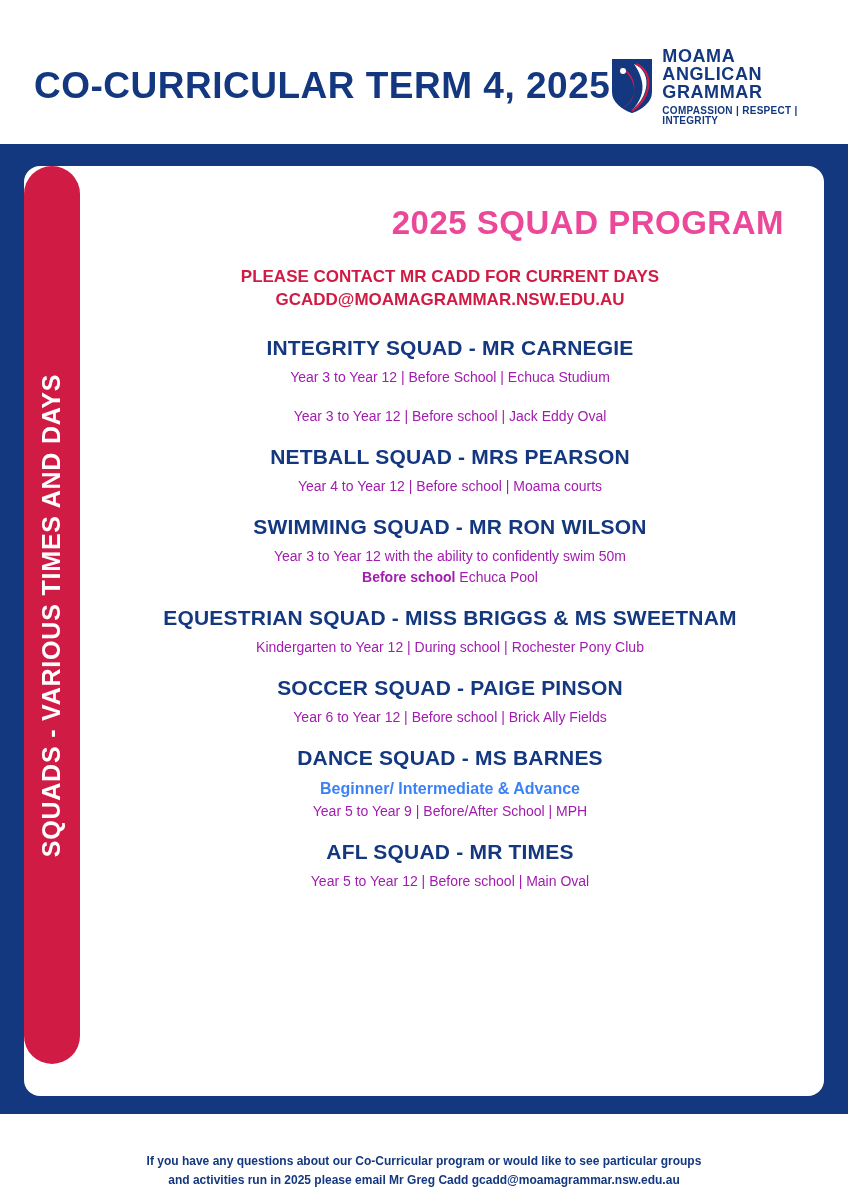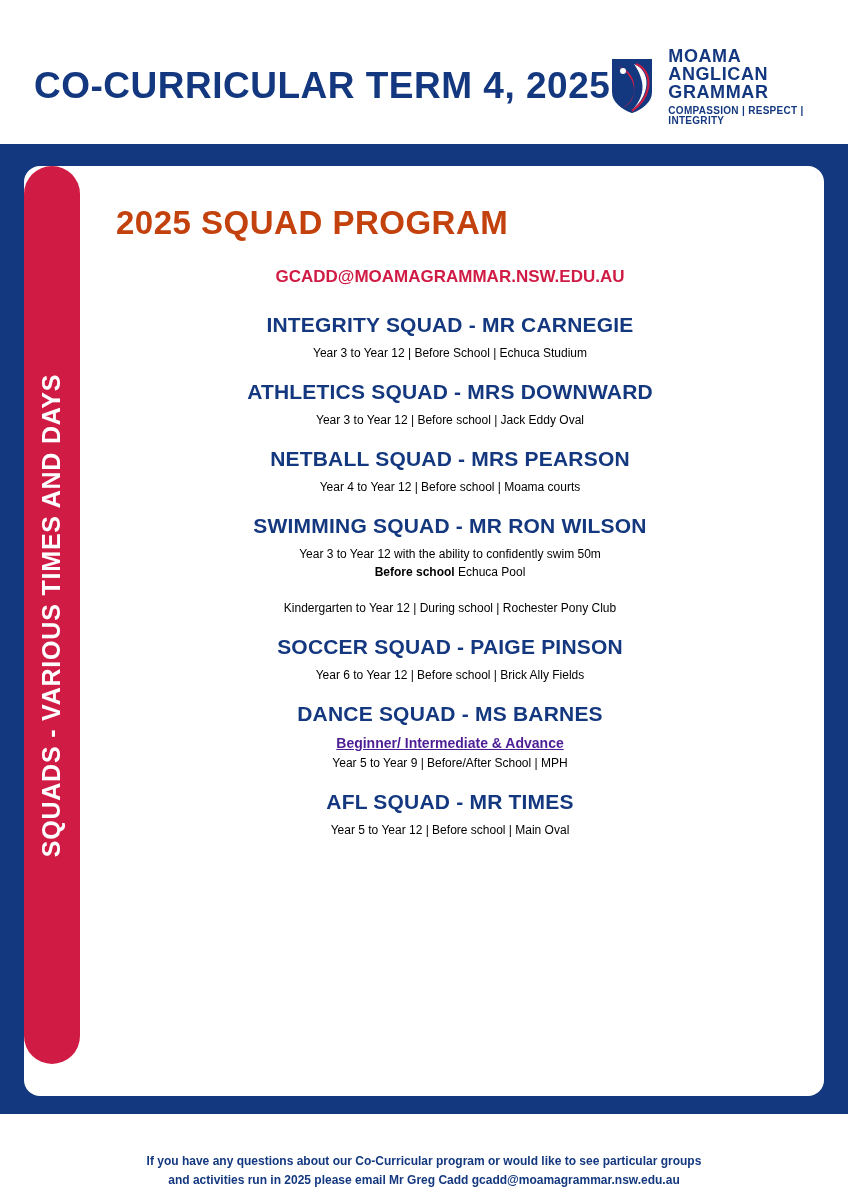--- a/index.html
+++ b/index.html
@@ -31,21 +31,21 @@
   .header-title {
     font-size: 37px;
     font-weight: bold;
     color: #14387f;
     letter-spacing: 0.5px;
     white-space: nowrap;
   }
   .logo {
     display: flex;
     align-items: center;
-    gap: 14px;
+    gap: 8px;
     padding-right: 8px;
   }
   .crest {
     width: 44px;
     height: 56px;
     position: relative;
   }
   .logo-text {
     display: flex;
     flex-direction: column;
@@ -95,22 +95,22 @@
   .side-tab-text {
     transform: rotate(-90deg);
     white-space: nowrap;
     color: #ffffff;
     font-size: 25px;
     font-weight: bold;
     letter-spacing: 0.8px;
   }
 
   .card-title {
-    text-align: left;
-    color: #c2410c;
+    text-align: right;
+    color: #ec4899;
     font-size: 33px;
     font-weight: bold;
     letter-spacing: 0.5px;
     margin-top: 8px;
     margin-bottom: 24px;
   }
   .contact-block {
     text-align: center;
     color: #d01c45;
     font-size: 17px;
@@ -123,30 +123,29 @@
     margin-bottom: 18px;
   }
   .squad-name {
     color: #14387f;
     font-size: 21px;
     font-weight: bold;
     letter-spacing: 0.2px;
     margin-bottom: 7px;
   }
   .squad-detail {
-    color: #000000;
-    font-size: 12px;
+    color: #a21caf;
+    font-size: 14px;
     line-height: 1.5;
   }
   .squad-sub {
-    color: #4c1d95;
-    font-size: 14px;
+    color: #3b82f6;
+    font-size: 16px;
     font-weight: bold;
     line-height: 1.5;
-    text-decoration: underline;
   }
   .squad-sub-strong { font-weight: bold; }
 
   
   .footer {
     height: 114px;
     background: #ffffff;
     display: flex;
     flex-direction: column;
     align-items: center;
@@ -192,47 +191,48 @@
   <div class="blue-body">
     <div class="white-card">
 
       <div class="side-tab">
         <div class="side-tab-text">SQUADS - VARIOUS TIMES AND DAYS</div>
       </div>
 
       <div class="card-title">2025 SQUAD PROGRAM</div>
 
       <div class="contact-block">
+        <div>PLEASE CONTACT MR CADD FOR CURRENT DAYS</div>
         <div>GCADD@MOAMAGRAMMAR.NSW.EDU.AU</div>
       </div>
 
       <div class="squad">
         <div class="squad-name">INTEGRITY SQUAD - MR CARNEGIE</div>
         <div class="squad-detail">Year 3 to Year 12  |  Before School  |  Echuca Studium</div>
       </div>
 
       <div class="squad">
-        <div class="squad-name">ATHLETICS SQUAD - MRS DOWNWARD</div>
         <div class="squad-detail">Year 3 to Year 12  |  Before school  |  Jack Eddy Oval</div>
       </div>
 
       <div class="squad">
         <div class="squad-name">NETBALL SQUAD - MRS PEARSON</div>
         <div class="squad-detail">Year 4 to Year 12  |  Before school  |  Moama courts</div>
       </div>
 
       <div class="squad">
         <div class="squad-name">SWIMMING SQUAD - MR RON WILSON</div>
         <div class="squad-detail">Year 3 to Year 12 with the ability to confidently swim 50m</div>
         <div class="squad-detail">
           <span class="squad-sub-strong">Before school</span><span>  Echuca Pool</span>
         </div>
       </div>
 
       <div class="squad">
+        <div class="squad-name">EQUESTRIAN SQUAD - MISS BRIGGS &amp; MS SWEETNAM</div>
         <div class="squad-detail">Kindergarten to Year 12  |  During school  |  Rochester Pony Club</div>
       </div>
 
       <div class="squad">
         <div class="squad-name">SOCCER SQUAD - PAIGE PINSON</div>
         <div class="squad-detail">Year 6 to Year 12  |  Before school  |  Brick Ally Fields</div>
       </div>
 
       <div class="squad">
         <div class="squad-name">DANCE SQUAD - MS BARNES</div>

